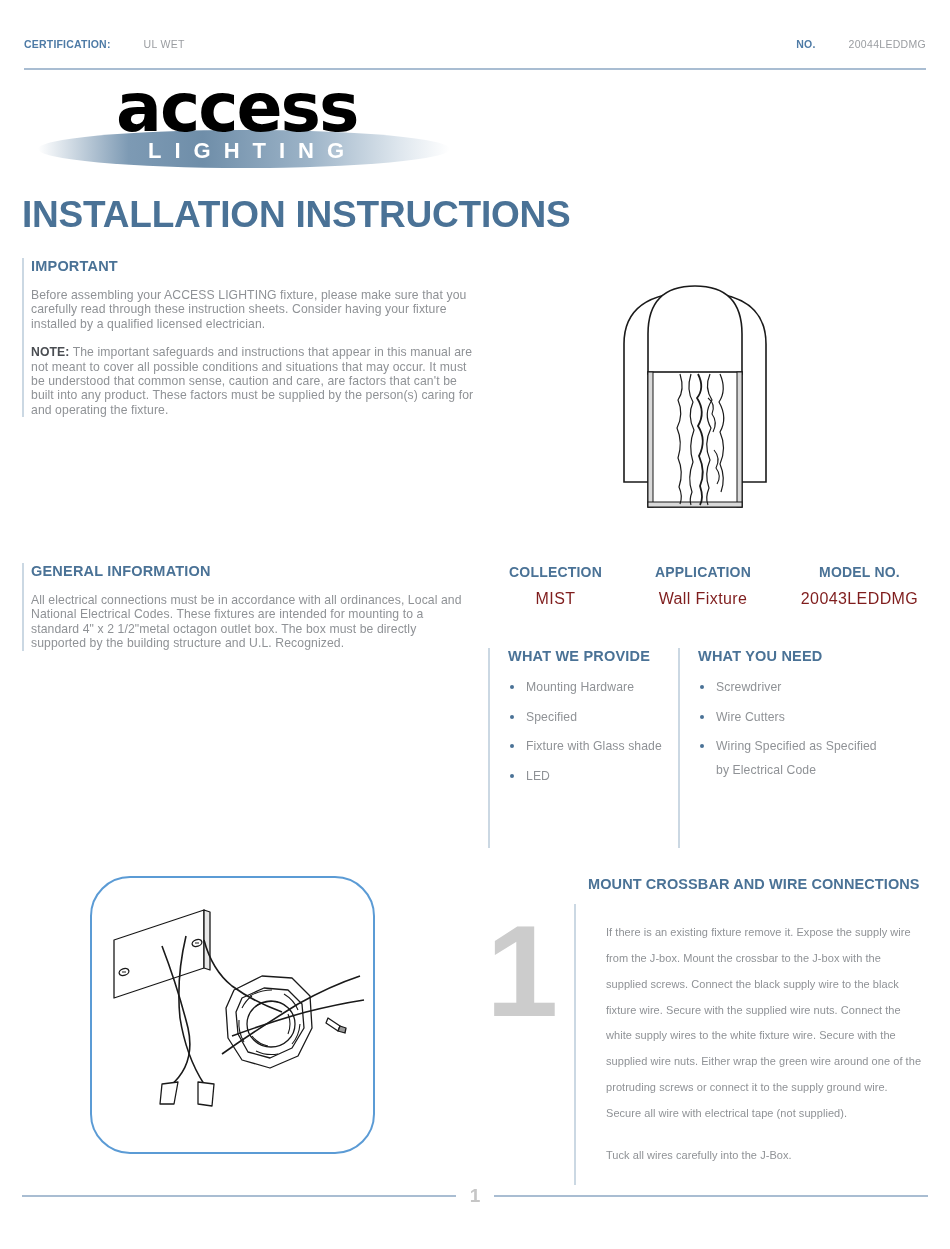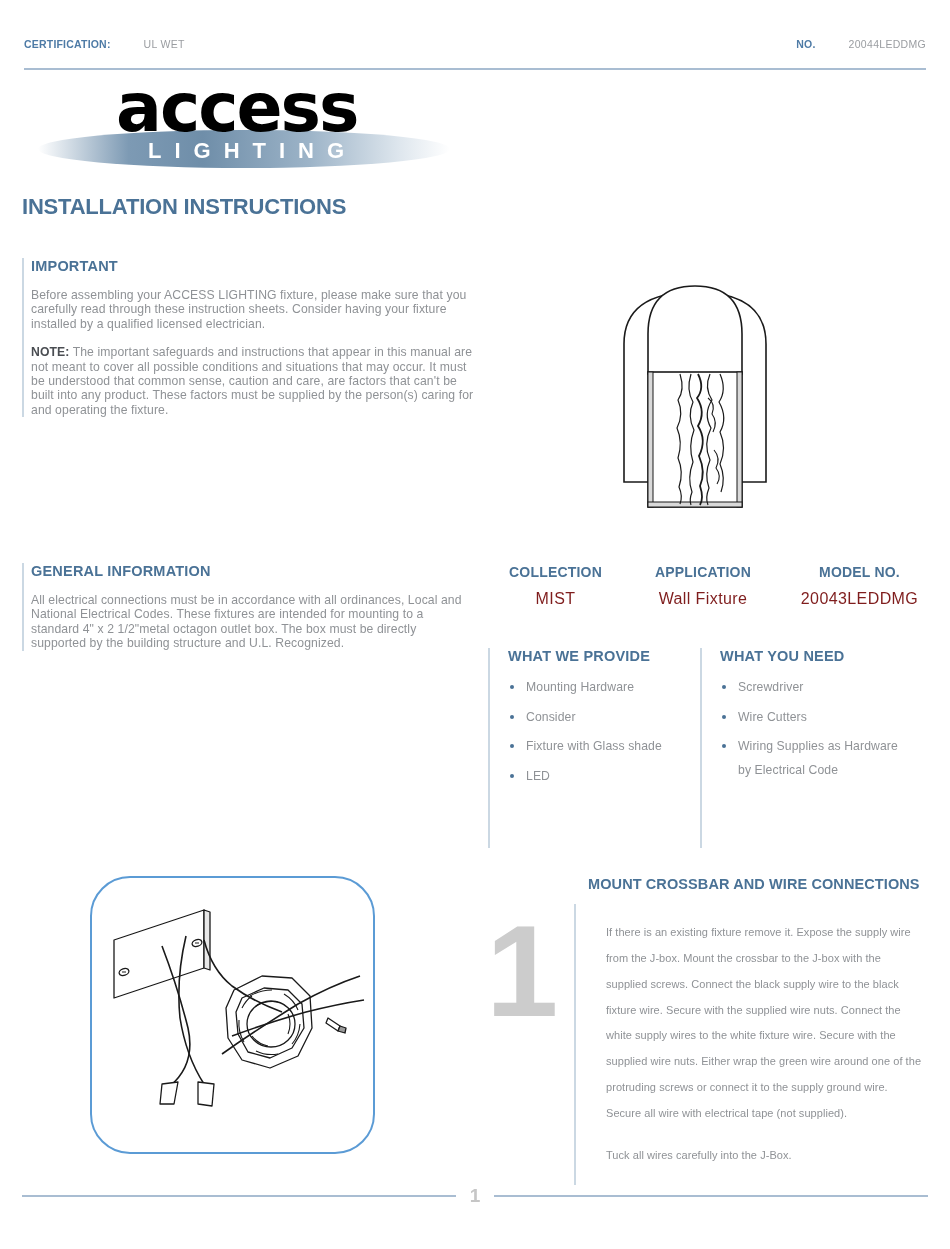--- a/index.html
+++ b/index.html
@@ -88,21 +88,21 @@
     font-size: 22px;
     letter-spacing: 13px;
     color: #ffffff;
   }
 
   
   .page-title {
     position: absolute;
     top: 194px;
     left: 22px;
-    font-size: 22px;
+    font-size: 37px;
     font-weight: bold;
     color: #4a7296;
     letter-spacing: -.2px;
   }
 
   
   .section {
     position: absolute;
     border-left: 2px solid #cbd8e3;
     padding-left: 7px;
@@ -173,21 +173,21 @@
     width: 452px;
     height: 200px;
     display: flex;
   }
   .list-col {
     border-left: 2px solid #cbd8e3;
     padding-left: 18px;
     box-sizing: border-box;
     height: 200px;
   }
-  .list-col.provide { width: 212px; }
+  .list-col.provide { width: 190px; }
   .list-col.need    { width: 240px; }
   .list-head {
     font-size: 14.5px;
     font-weight: bold;
     color: #4a7296;
     letter-spacing: .2px;
     margin-bottom: 16px;
   }
   ul.items {
     list-style: none;
@@ -359,31 +359,31 @@
     <div class="spec-label">MODEL NO.</div>
     <div class="spec-value">20043LEDDMG</div>
   </div>
 </div>
 
 <div class="list-wrap">
   <div class="list-col provide">
     <div class="list-head">WHAT WE PROVIDE</div>
     <ul class="items">
       <li>Mounting Hardware</li>
-      <li>Consider</li>
+      <li>Specified</li>
       <li>Fixture with Glass shade</li>
       <li>LED</li>
     </ul>
   </div>
   <div class="list-col need">
     <div class="list-head">WHAT YOU NEED</div>
     <ul class="items">
       <li>Screwdriver</li>
       <li>Wire Cutters</li>
-      <li>Wiring Supplies as Hardware</li>
+      <li>Wiring Specified as Specified</li>
       <li class="cont">by Electrical Code</li>
     </ul>
   </div>
 </div>
 
 <div class="step-figure">
   <svg width="281" height="274" viewBox="0 0 281 274">
     <g fill="none" stroke="#1a1a1a" stroke-width="1.3" stroke-linejoin="round">
 
       <path d="M22 62 L112 32 L112 90 L22 120 Z" fill="#ffffff"></path>

